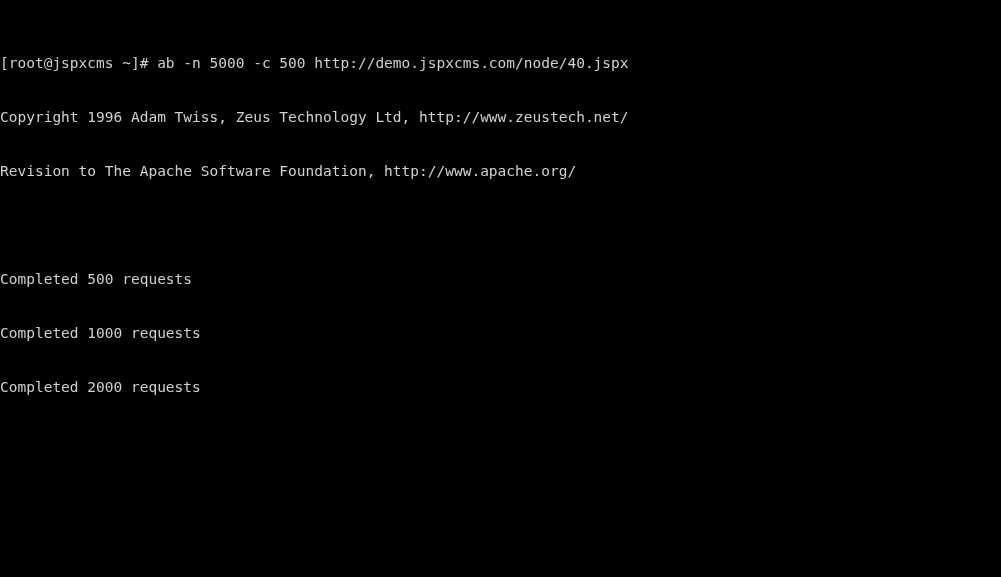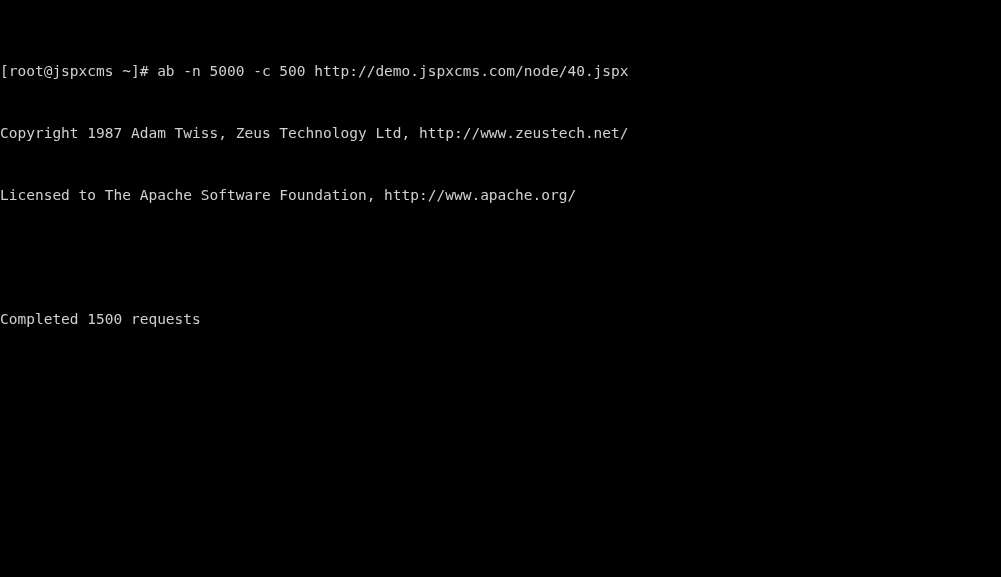--- a/index.html
+++ b/index.html
@@ -27,37 +27,38 @@
     top: 0;
     padding: 0;
     margin: 0;
     white-space: pre;
     letter-spacing: 0;
   }
   .line {
     height: 18px;
     white-space: pre;
     color: #d0d0d0;
-    margin-top: 8px;
   }
   .line.blank {
     color: transparent;
   }
 </style>
 </head>
 <body>
 
 <div id="terminal">
   <div id="screen">
 
     <div class="line">[root@jspxcms ~]# ab -n 5000 -c 500 http://demo.jspxcms.com/node/40.jspx</div>
-    <div class="line">Copyright 1987 Adam Twiss, Zeus Technology Ltd, http://www.zeustech.net/</div>
-    <div class="line">Licensed to The Apache Software Foundation, http://www.apache.org/</div>
+    <div class="line">Copyright 1996 Adam Twiss, Zeus Technology Ltd, http://www.zeustech.net/</div>
+    <div class="line">Revision to The Apache Software Foundation, http://www.apache.org/</div>
     <div class="line blank"></div>
-    <div class="line">Completed 1500 requests</div>
+    <div class="line">Completed 500 requests</div>
+    <div class="line">Completed 1000 requests</div>
+    <div class="line">Completed 2000 requests</div>
     
     
     
     
     
     
     
     
     
     

